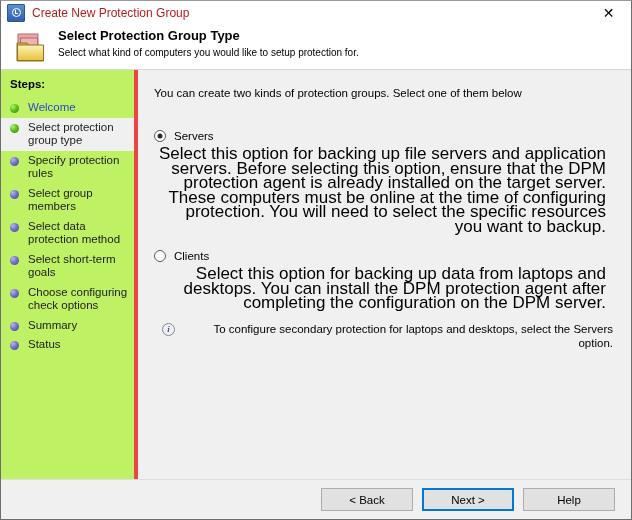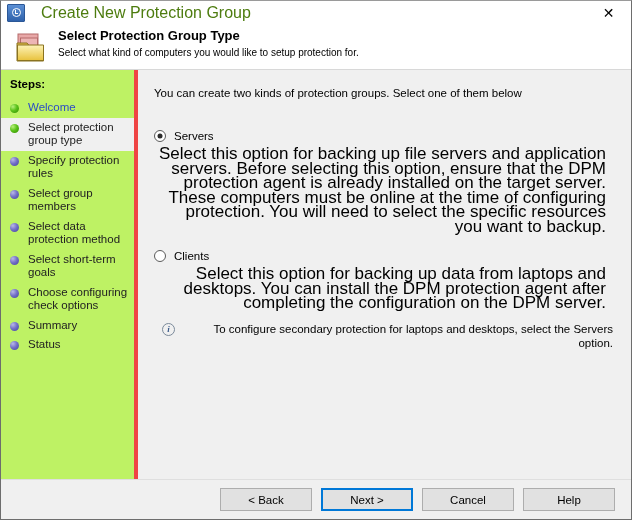--- a/index.html
+++ b/index.html
@@ -57,23 +57,23 @@
     content: "";
     position: absolute;
     left: 2px;
     top: 1px;
     width: 2px;
     height: 3px;
     border-left: 1px solid #ffffff;
     border-bottom: 1px solid #ffffff;
   }
   .title-text {
-    font-size: 16px;
-    color: #4d7c0f;
-    margin-left: 16px;
+    font-size: 12px;
+    color: #b91c1c;
+    margin-left: 7px;
     white-space: nowrap;
   }
   .close-btn {
     position: absolute;
     right: 0;
     top: 0;
     width: 45px;
     height: 23px;
     display: flex;
     align-items: center;
@@ -395,18 +395,17 @@
           <div class="note-text">To configure secondary protection for laptops and desktops, select the Servers option.</div>
         </div>
       </div>
     </div>
   </div>
 
   <div class="footer">
     <div id="buttons-container" style="display:flex;">
         <button class="btn">&lt; Back</button>
         <button class="btn default">Next &gt;</button>
-        <button class="btn">Cancel</button>
         <button class="btn">Help</button>
       </div>
   </div>
 
 </div>
 
 </body></html>

